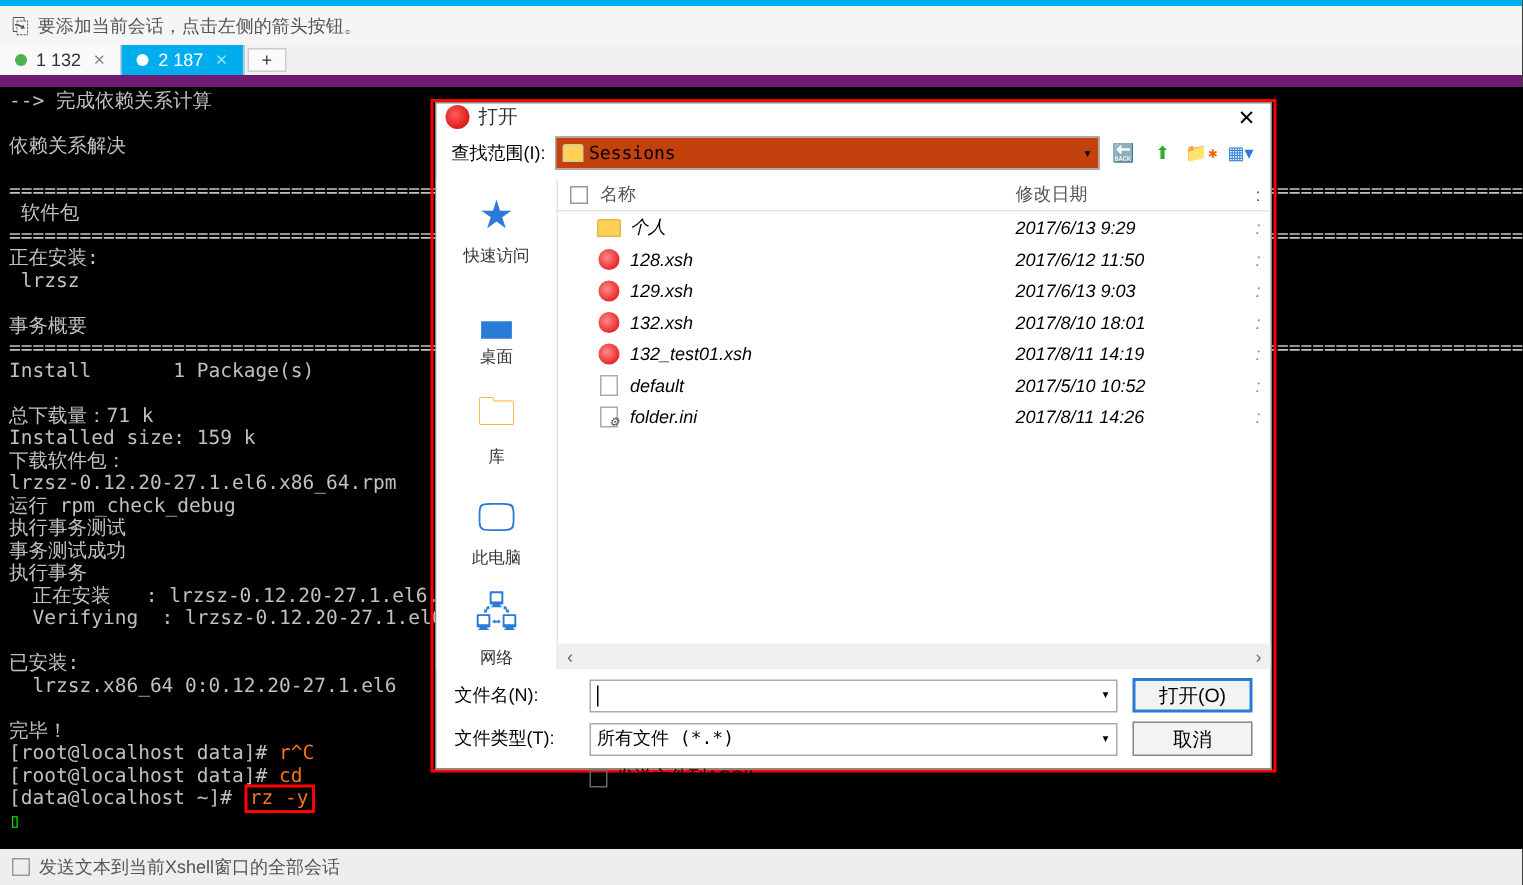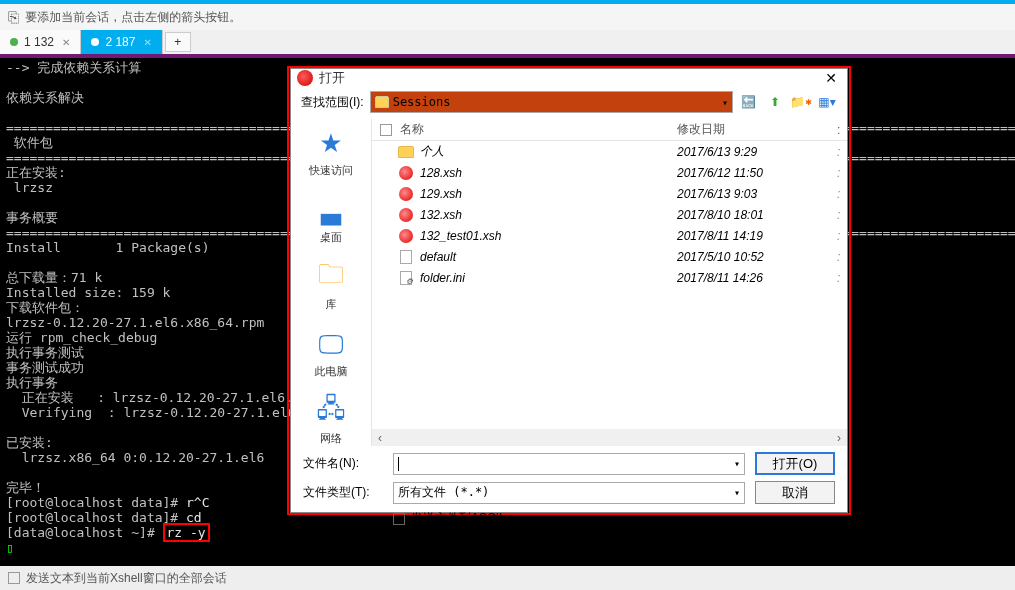--- a/index.html
+++ b/index.html
@@ -1,29 +1,29 @@
 <!DOCTYPE html>
 <html><head>
 <meta charset="utf-8">
 <style>
 * { box-sizing: border-box; margin: 0; padding: 0; }
 body { font-family: "Microsoft YaHei", "SimSun", Arial, sans-serif; font-size: 12px; background: #000; color: #fff; width: 1015px; height: 590px; overflow: hidden; position: relative; }
 .topbar { background: #f5f5f5; color: #555; height: 30px; display: flex; align-items: center; padding: 0 8px; border-top: 4px solid #00aeef; }
 .topbar .arrow { margin-right: 6px; font-size: 14px; }
 .topbar .tip { font-size: 12px; }
-.tabstrip { background: #f0f0f0; height: 28px; display: flex; align-items: stretch; border-bottom: 4px solid #701a75; }
+.tabstrip { background: #f0f0f0; height: 28px; display: flex; align-items: stretch; border-bottom: 8px solid #701a75; }
 .tab { display: flex; align-items: center; padding: 0 10px; border-right: 1px solid #ccc; background: #fafafa; color: #333; font-size: 12px; cursor: pointer; }
 .tab.active { background: #00aeef; color: #fff; }
 .tab .dot { width: 8px; height: 8px; border-radius: 50%; background: #4caf50; margin-right: 6px; }
 .tab.active .dot { background: #fff; }
 .tab .x { margin-left: 8px; color: inherit; opacity: .6; font-size: 10px; }
 .tab-add { width: 26px; display: flex; align-items: center; justify-content: center; border: 1px solid #ccc; background: #fafafa; color: #333; margin: 2px; }
 .terminal { background: #000; color: #c0c0c0; font-family: "NSimSun", "Consolas", monospace; font-size: 13px; line-height: 15px; padding: 2px 6px; height: 505px; white-space: pre; }
 .term-green { color: #00ff00; }
-.term-white { color: #e5e5e5; }
+.term-white { color: #f97316; }
 .hl-red { border: 2px solid #ff0000; padding: 0 2px; }
 .statusbar { position: absolute; bottom: 0; left: 0; right: 0; height: 24px; background: #eee; color: #555; display: flex; align-items: center; padding: 0 8px; font-size: 12px; }
 .statusbar .chk { width: 12px; height: 12px; border: 1px solid #999; margin-right: 6px; }
 .border-hl { position: absolute; border: 2px solid #ff0000; pointer-events: none; }
 .dialog { position: absolute; left: 290px; top: 68px; width: 558px; height: 445px; background: #fff; color: #000; border: 1px solid #888; display: flex; flex-direction: column; }
 .dlg-title { height: 28px; display: flex; align-items: center; padding: 0 6px; }
 .dlg-title .ico { width: 16px; height: 16px; border-radius: 50%; background: radial-gradient(circle at 40% 40%, #ff5a5a, #c00); margin-right: 6px; }
 .dlg-title .t { flex: 1; font-size: 13px; color: #333; }
 .dlg-close { width: 20px; text-align: center; cursor: pointer; font-size: 14px; }
 .dlg-lookin { display: flex; align-items: center; padding: 4px 10px 6px; gap: 6px; }

